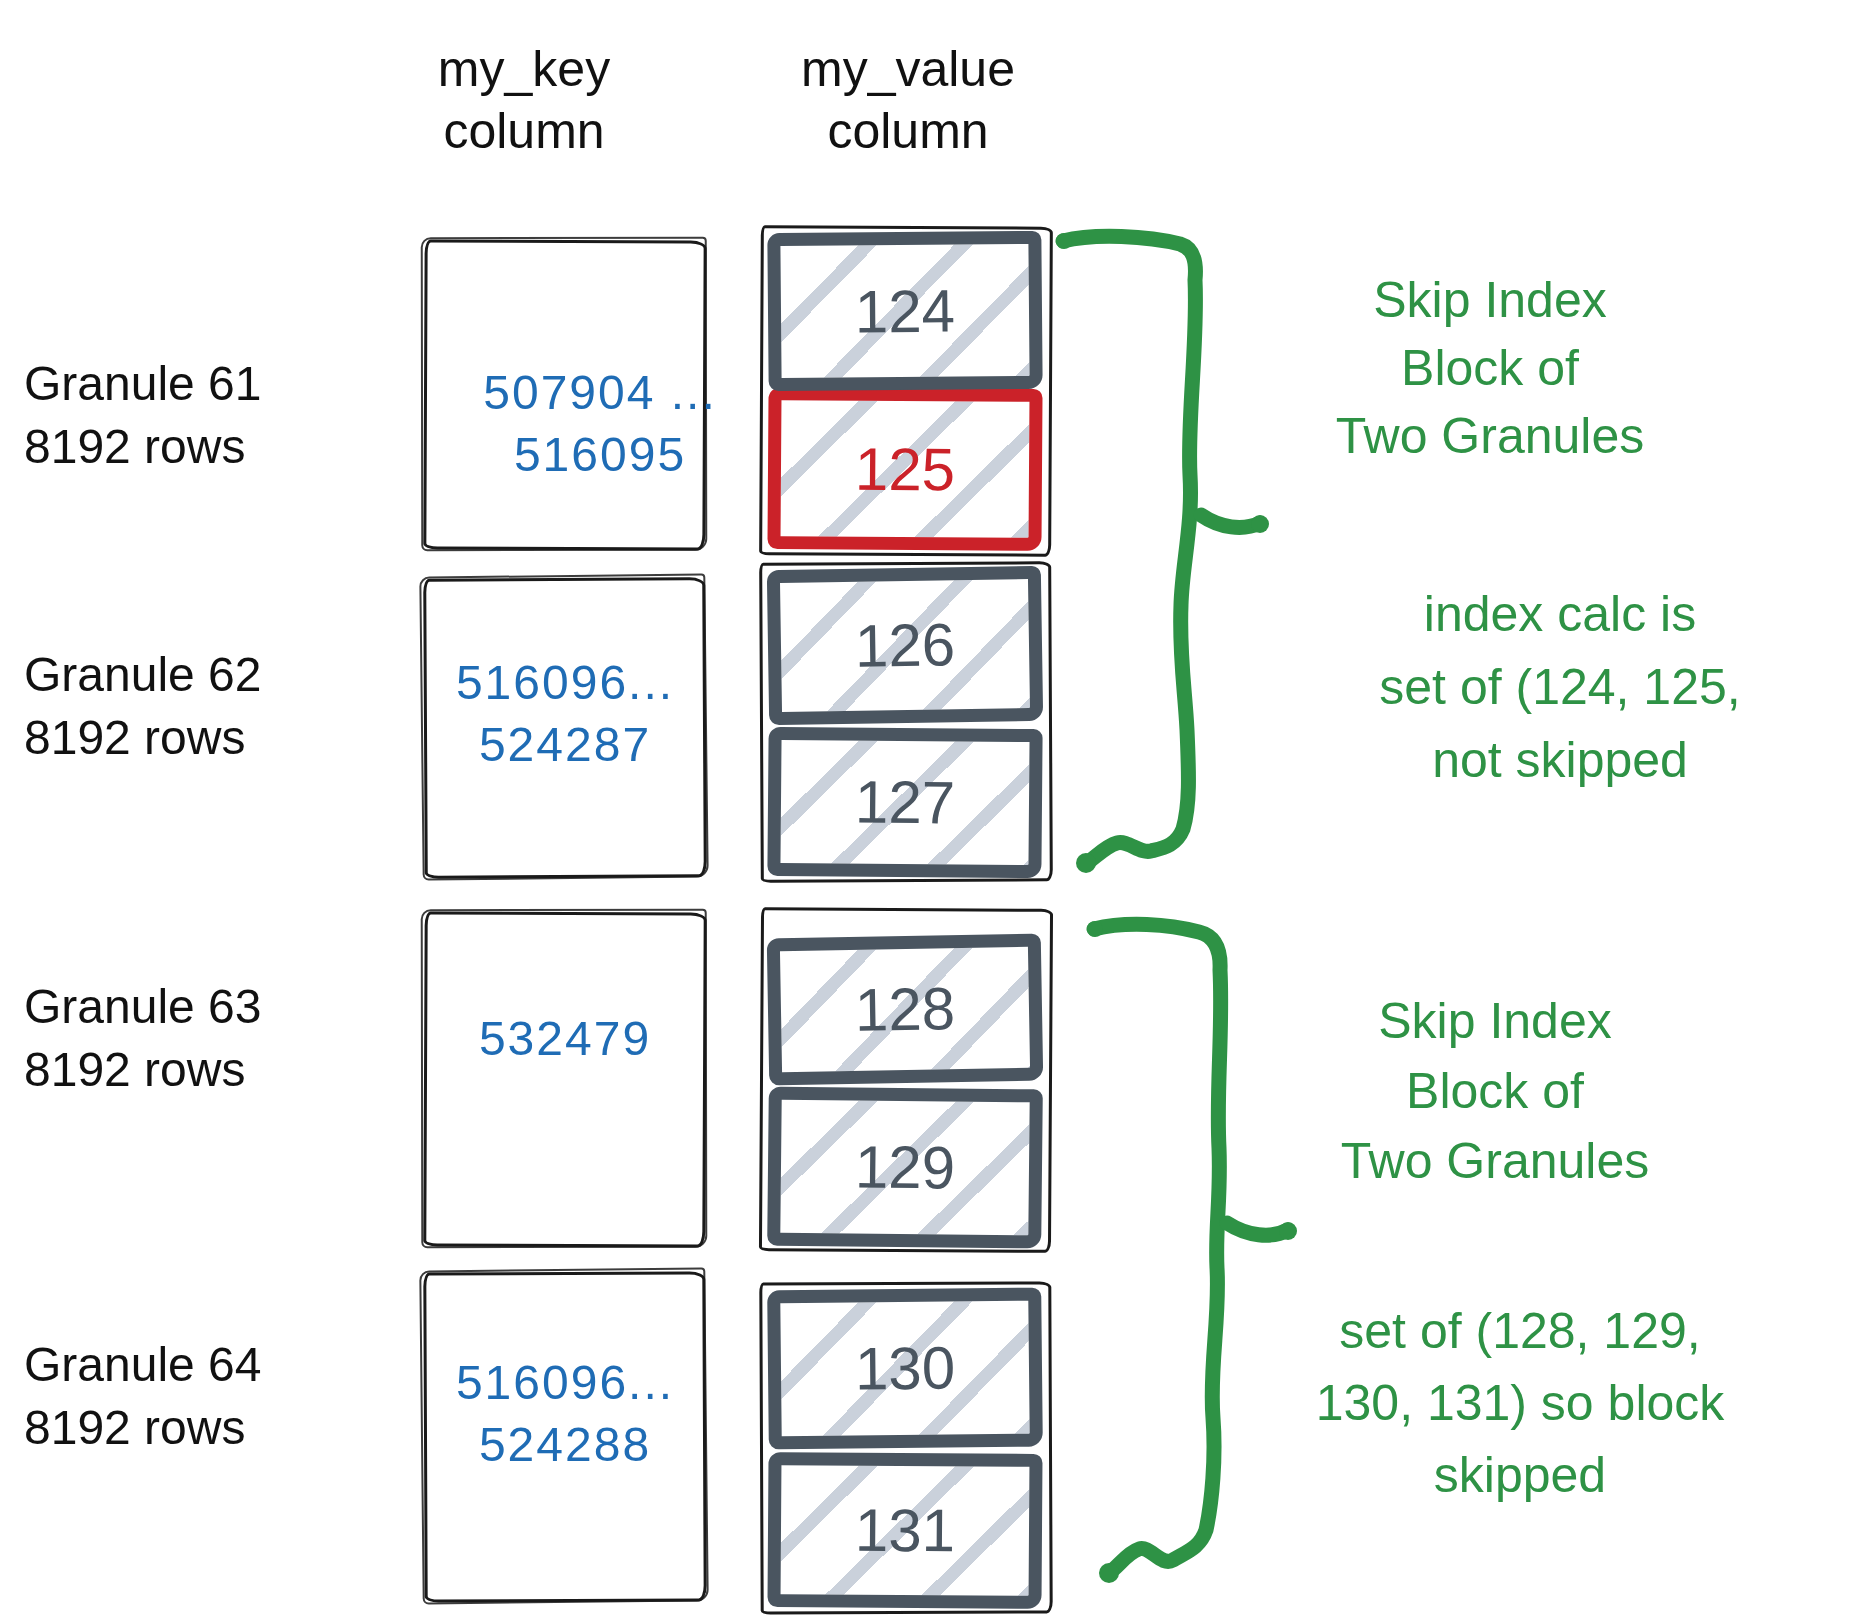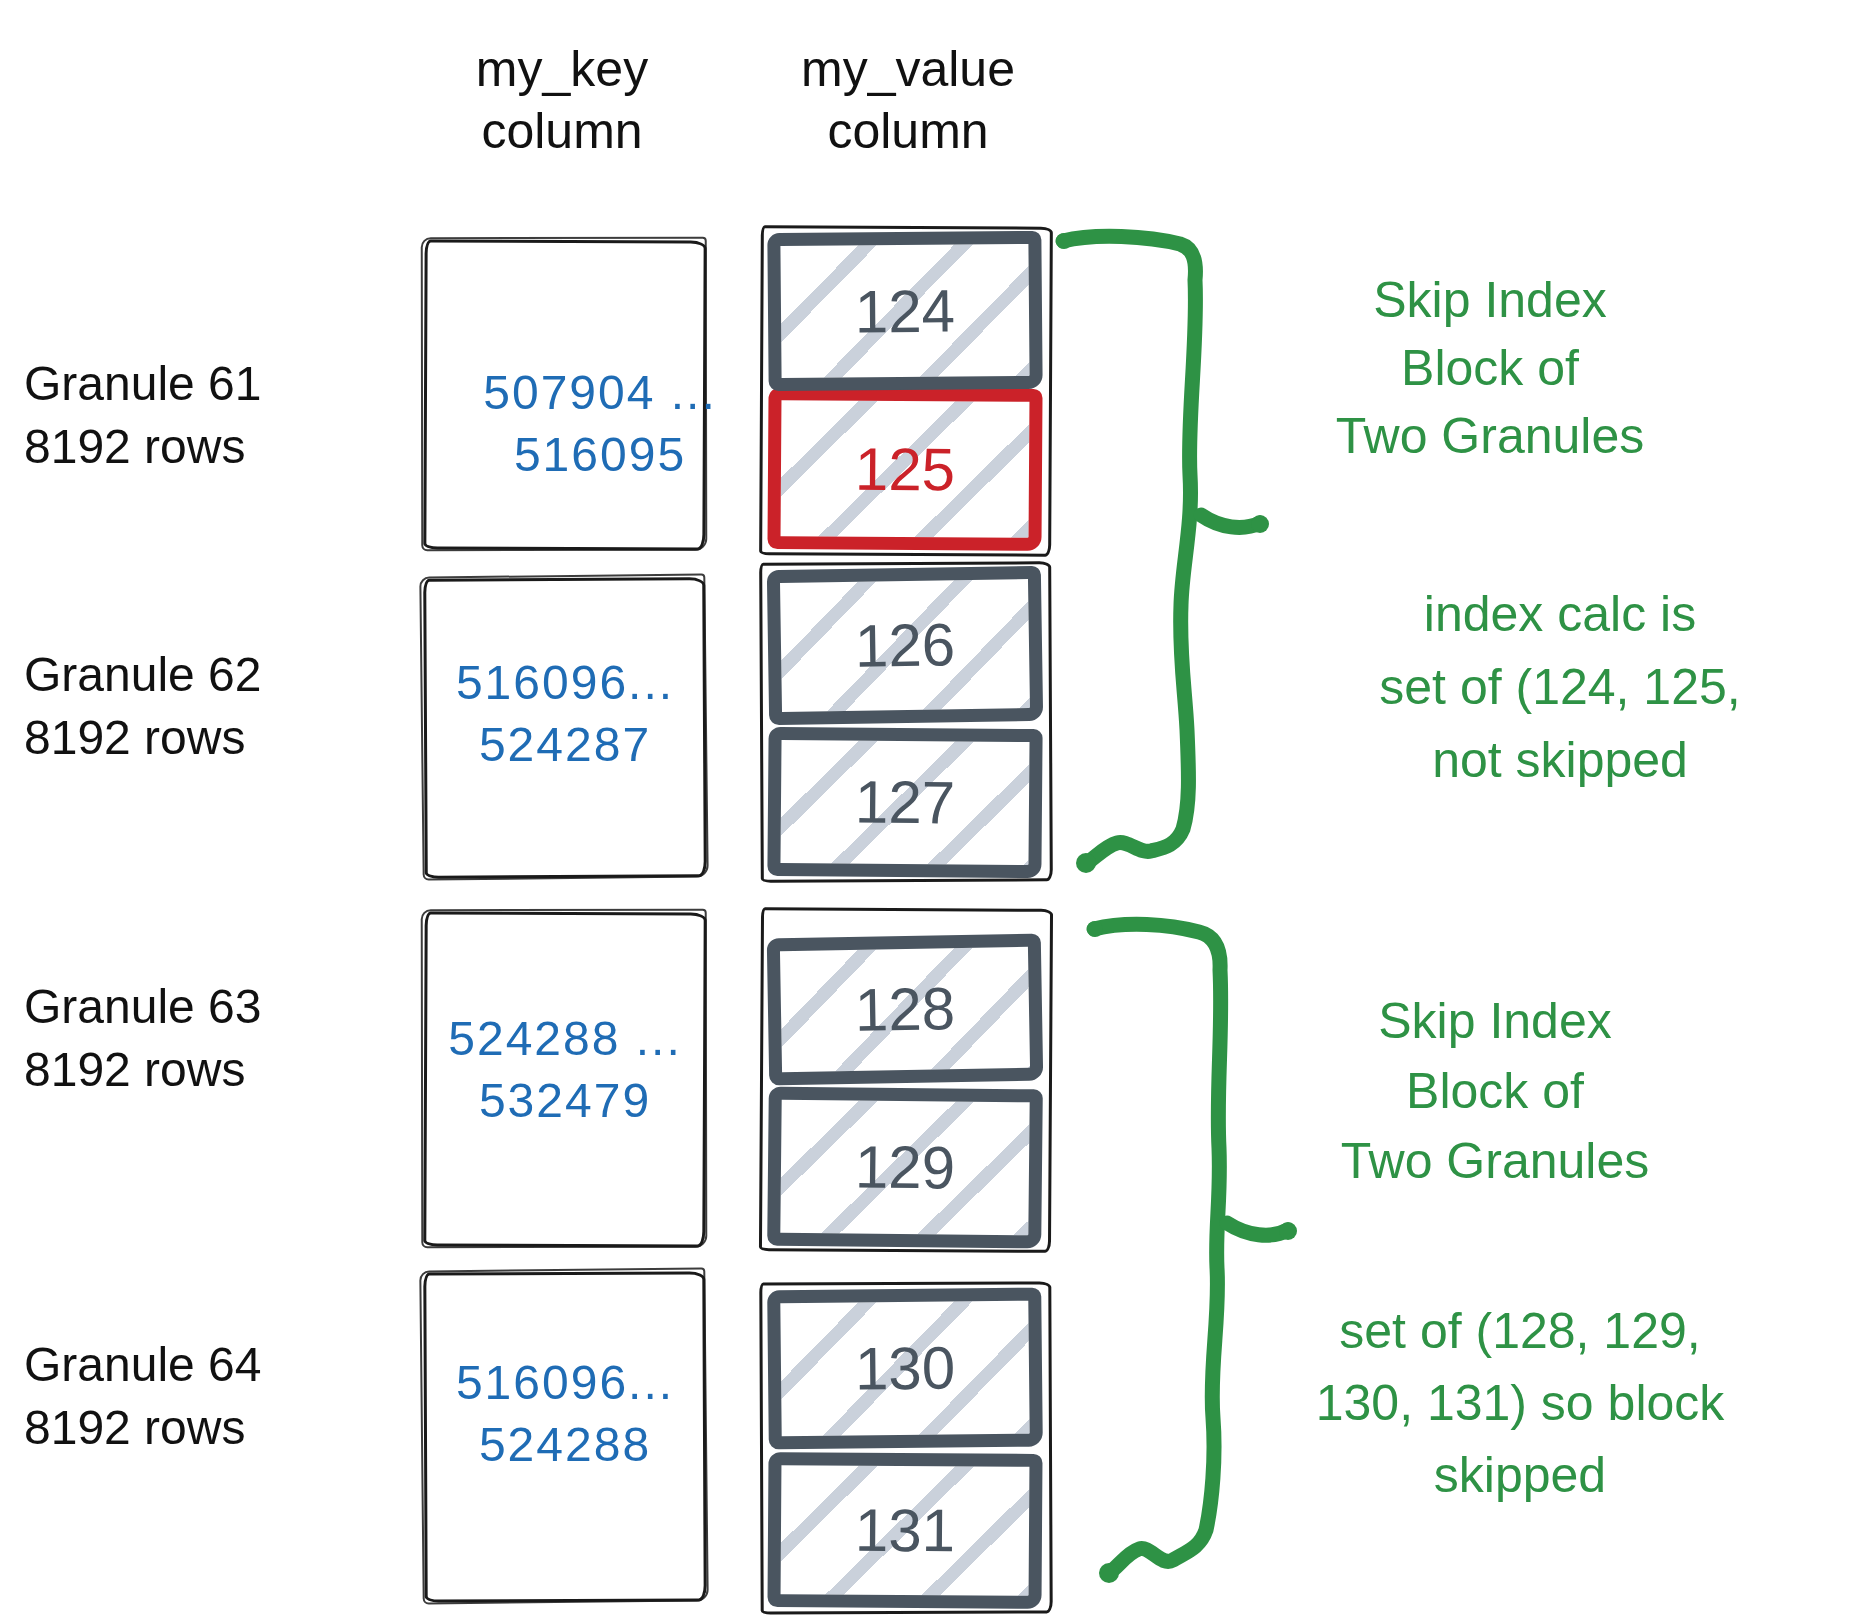--- a/index.html
+++ b/index.html
@@ -2,21 +2,21 @@
 <html style="--key-range-text: #1f6cb5; --value-block-border: #4a5560; --value-block-text: #4a5560; --highlight-border: #cb2229; --highlight-text: #cb2229; --annotation-green: #2e9245; --hatch-stripe: #cad1db; --sketch-black: #1a1a1a;"><head>
 <meta charset="utf-8">
 <style>
   html,body{margin:0;padding:0;background:#ffffff;}
   body{font-family:"Liberation Sans","DejaVu Sans",sans-serif;}
   #canvas{position:relative;width:1859px;height:1618px;background:#fff;overflow:hidden;}
 
   
   .col-header{position:absolute;top:38px;width:300px;text-align:center;
     font-size:50px;line-height:62px;color:#111;}
-  .hdr-key{left:412px;}
+  .hdr-key{left:374px;}
   .hdr-value{left:758px;}
 
   
   .granule-label{position:absolute;left:24px;width:270px;
     font-size:48px;line-height:63px;color:#111;}
   .gl-0{top:352px;} .gl-1{top:643px;} .gl-2{top:975px;} .gl-3{top:1333px;}
 
   
   .key-box{position:absolute;left:424px;width:282px;box-sizing:border-box;
     border:3px solid var(--sketch-black);background:#fff;
@@ -113,21 +113,20 @@
 
   <div class="key-range kr-0">
     <div>507904 ...</div>
     <div>516095</div>
   </div>
   <div class="key-range kr-1">
     <div>516096...</div>
     <div>524287</div>
   </div>
   <div class="key-range kr-2">
-    <div>524288 ...</div>
     <div>532479</div>
   </div>
   <div class="key-range kr-3">
     <div>516096...</div>
     <div>524288</div>
   </div>
 
   <div class="pair-outline po-0"></div>
   <div class="pair-outline po-1"></div>
   <div class="pair-outline po-2"></div>

